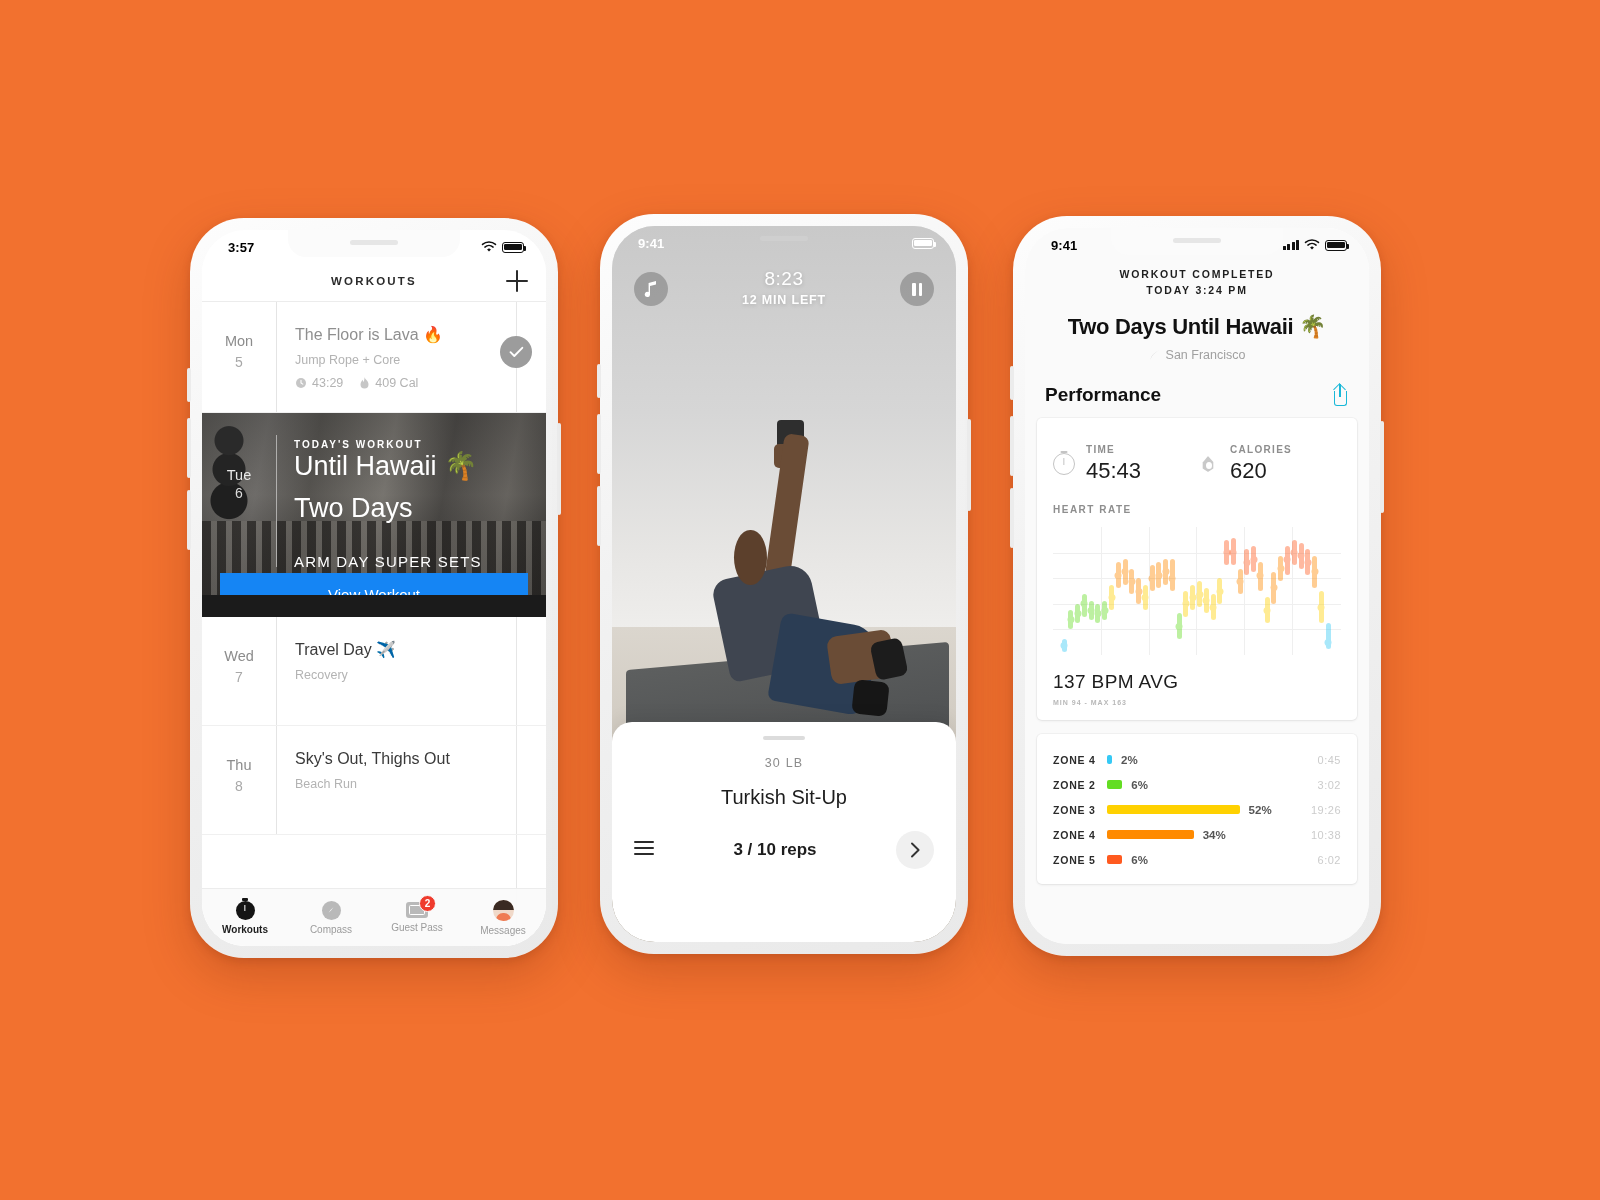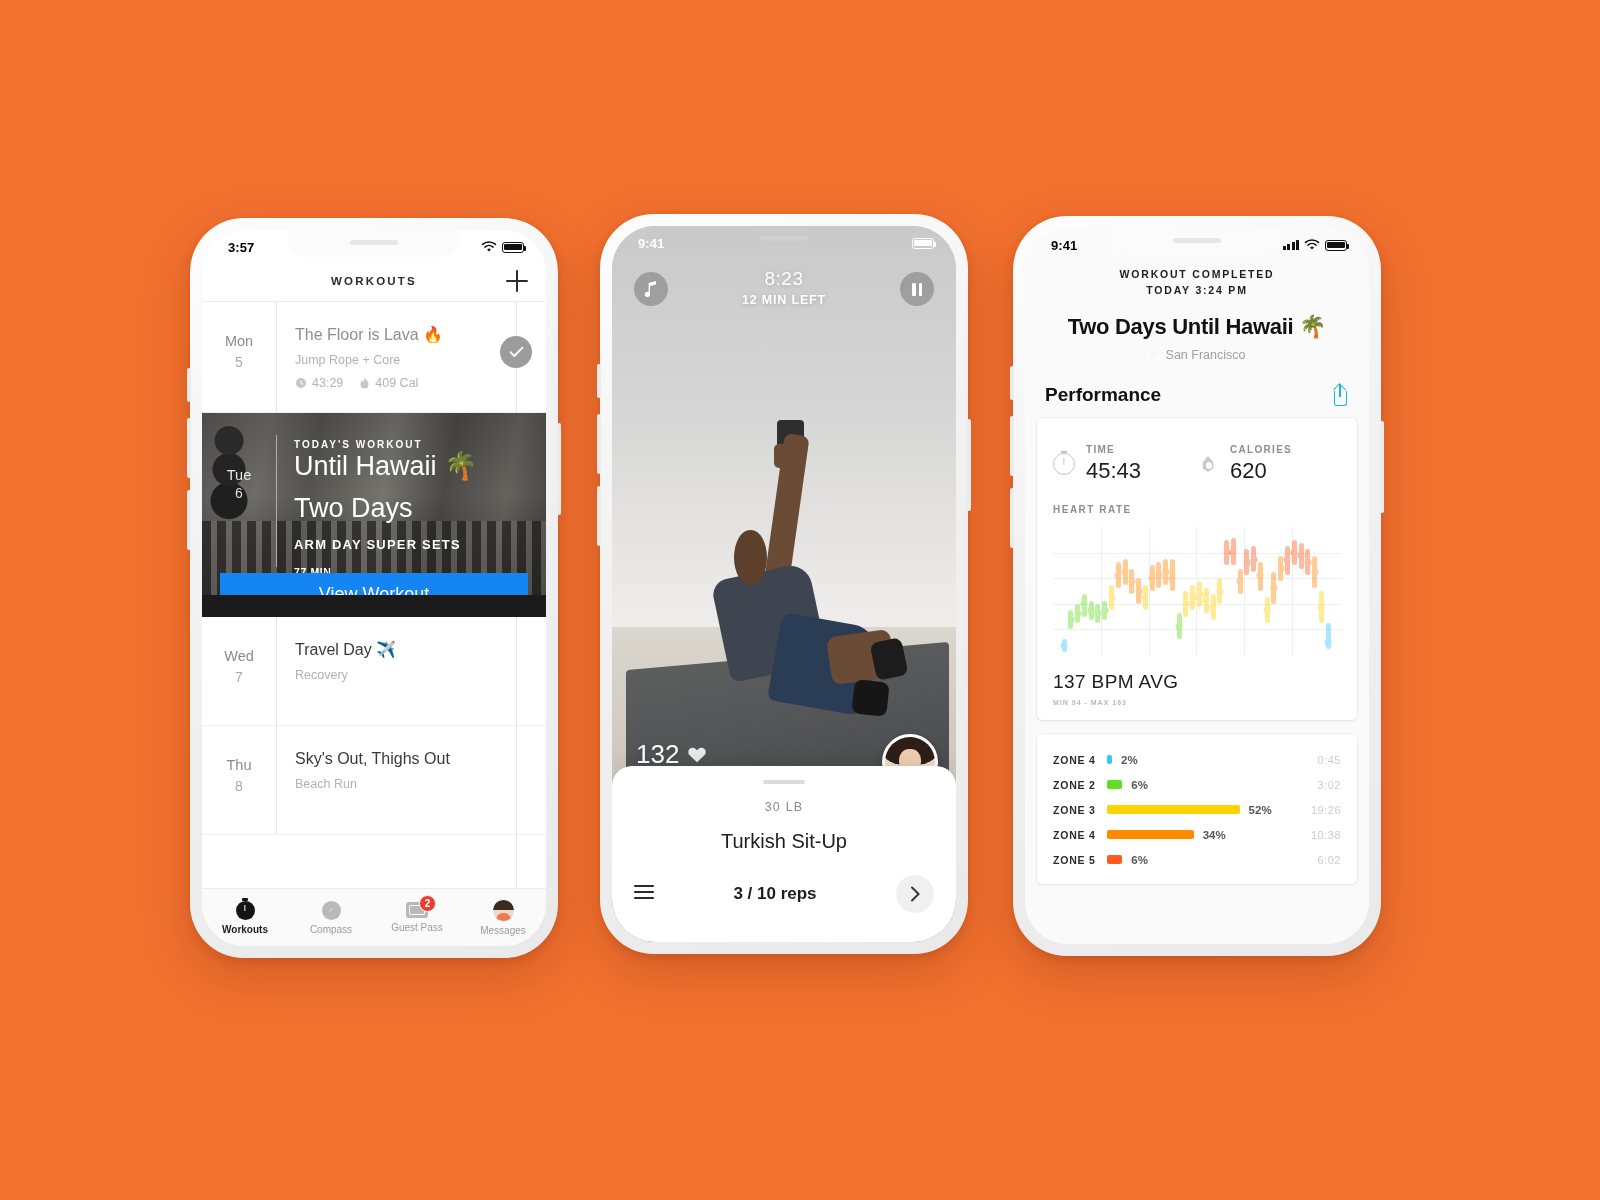--- a/index.html
+++ b/index.html
@@ -127,31 +127,31 @@
     content:""; position:absolute; left:6px; top:6px; width:42px; height:120px;
     background: radial-gradient(circle at 50% 18%, #2a2a2a 0 14px, transparent 15px),
                 radial-gradient(circle at 50% 42%, #242424 0 16px, transparent 17px),
                 radial-gradient(circle at 50% 68%, #1f1f1f 0 18px, transparent 19px);
   }
   .hero-inner{ position:relative; z-index:3; padding:26px 0 0 74px; }
   .hero-bar { position:absolute; left:74px; top:22px; width:1px; height:132px; background:rgba(255,255,255,.5); }
   .hero-txt { padding-left:18px; }
   .hero-kicker { font-size:10px; font-weight:700; letter-spacing:2px; color:#fff; }
   .hero-h1 { font-size:27px; line-height:33px; font-weight:400; color:#fff; margin-top:9px; }
-  .hero-sub { font-size:13px; font-weight:700; letter-spacing:1.2px; color:#fff; margin-top:12px; }
+  .hero-sub { font-size:15px; font-weight:400; letter-spacing:1.2px; color:#fff; margin-top:28px; }
   .hero-dur { font-size:10.5px; font-weight:700; letter-spacing:.6px; color:#fff; margin-top:14px; }
   .hero-day {
     position:absolute; left:0; top:52px; width:74px; text-align:center; z-index:4;
   }
   .hero-day .dow { font-size:14.5px; color:#e8e8e8; line-height:20px; }
   .hero-day .dnum{ font-size:14px; color:#dcdcdc; }
   .cta {
     position:absolute; left:18px; right:18px; bottom:-20px; height:42px;
     background:#1585f4; color:#fff; display:flex; align-items:center; justify-content:center;
-    font-size:18px; z-index:6;
+    font-size:15px; z-index:6;
   }
   .hero-pad { height:22px; background:#1b1b1b; }
 
   
   .tabbar {
     position:absolute; left:0; right:0; bottom:0; height:58px;
     background:rgba(250,250,250,.95); border-top:1px solid #ececec;
     display:flex; z-index:25;
   }
   .tab { flex:1; display:flex; flex-direction:column; align-items:center; justify-content:center; gap:4px; position:relative; }
@@ -227,21 +227,21 @@
   .coach {
     position:absolute; right:18px; bottom:152px; width:56px; height:56px; z-index:14;
     border-radius:50%; border:3.5px solid #fff; overflow:hidden;
     background:#f3dccb; box-shadow:0 3px 10px rgba(0,0,0,.18);
   }
   .coach::before{content:"";position:absolute;left:-2px;top:-2px;right:-2px;height:30px;background:#2d1f18;border-radius:50% 50% 42% 42%;}
   .coach::after{content:"";position:absolute;left:6px;bottom:-6px;width:38px;height:24px;background:#f2784f;border-radius:16px 16px 0 0;}
   .coach .face{position:absolute;left:14px;top:12px;width:22px;height:24px;background:#f0cdb4;border-radius:46%;z-index:2;}
 
   .sheet {
-    position:absolute; left:0; right:0; bottom:0; height:176px; z-index:16;
+    position:absolute; left:0; right:0; bottom:0; height:220px; z-index:16;
     background:#fff; border-radius:20px 20px 43px 43px; padding-top:14px;
     box-shadow:0 -4px 18px rgba(0,0,0,.08);
   }
   .grabber { width:42px; height:4px; border-radius:3px; background:#dcdcdc; margin:0 auto; }
   .sheet-lb { text-align:center; font-size:12.5px; letter-spacing:1.2px; color:#8c8c8c; margin-top:16px; font-weight:400; }
   .sheet-title { text-align:center; font-size:20px; color:#1d1d1d; margin-top:16px; }
   .sheet-row { display:flex; align-items:center; margin-top:22px; padding:0 22px; gap:14px; }
   .list-ic { width:20px; flex:0 0 20px; }
   .list-ic i { display:block; height:2px; background:#2b2b2b; margin-bottom:4px; border-radius:1px; }
   .list-ic i:nth-child(odd){ width:100%; }

